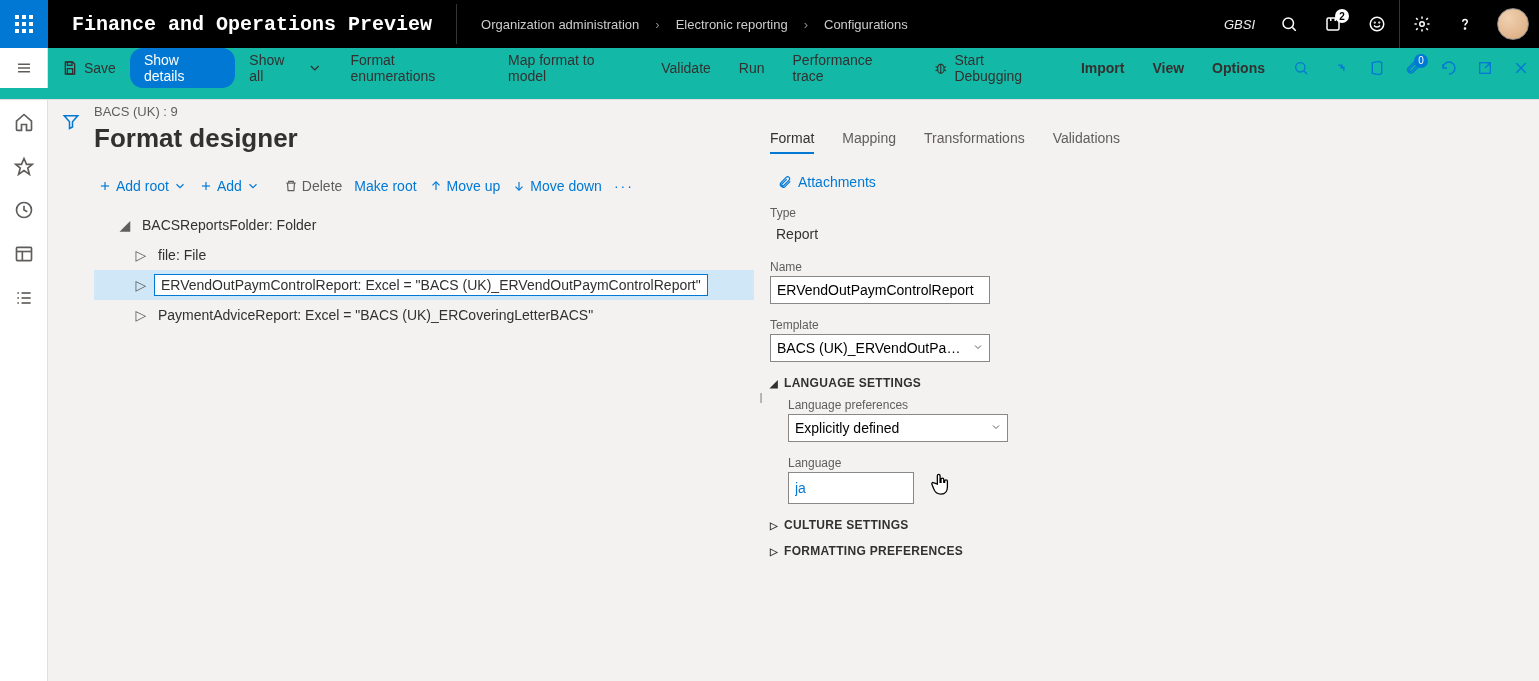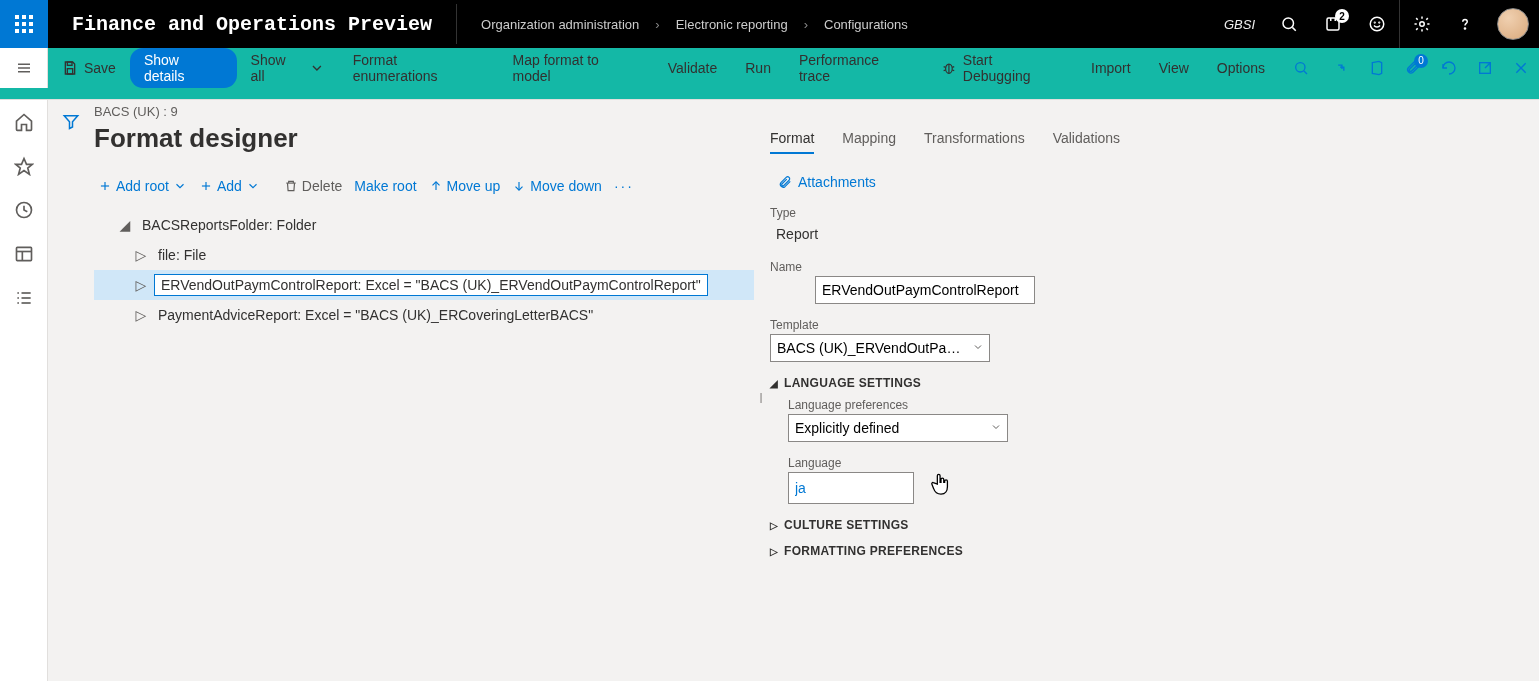--- a/index.html
+++ b/index.html
@@ -20,21 +20,21 @@
     .badge { position:absolute; top:9px; right:6px; background:#fff; color:#000; font-size:10px; border-radius:8px; min-width:14px; height:14px; display:flex; align-items:center; justify-content:center; font-weight:600; }
     .avatar { width:32px; height:32px; border-radius:50%; background: radial-gradient(circle at 35% 30%, #f0d0b0, #d9a97c); margin:0 10px; border:1px solid #888; }
 
     
     .commandbar-wrap { display:flex; height:52px; border-bottom:1px solid #e1dfdd; background:#14b8a6; }
     .left-rail-top { width:48px; height:40px; background:#fff; display:flex; align-items:center; justify-content:center; border-right:1px solid #e1dfdd; }
     .commandbar { flex:1; display:flex; align-items:center; height:40px; }
     .cmd { height:40px; display:flex; align-items:center; padding:0 14px; font-size:14px; cursor:pointer; gap:6px; color:#323130; }
     .cmd.save { color:#323130; }
     .cmd.active { background:#0078d4; color:#fff;border-radius:13px; }
-    .cmd.strong { font-weight:400; }
+    .cmd.strong { font-weight:700; }
     .cmd svg { width:16px; height:16px; }
     .cmd-right { margin-left:auto; display:flex; align-items:center; height:40px; }
     .cmd-right .cmd { padding:0 10px; }
     .icon-badge { position:relative; }
     .icon-badge .bubble { position:absolute; top:-5px; right:-7px; background:#0078d4; color:#fff; font-size:10px; width:14px; height:14px; border-radius:50%; display:flex; align-items:center; justify-content:center; }
 
     
     .main { display:flex; height:calc(681px - 48px - 40px); }
     .left-rail { width:48px; background:#fff; border-right:1px solid #e1dfdd; display:flex; flex-direction:column; align-items:center; padding-top:12px; gap:24px; }
     .left-rail .ri { width:20px; height:20px; color:#605e5c; cursor:pointer; }
@@ -70,21 +70,21 @@
     .tab { color:#605e5c; padding-bottom:6px; cursor:pointer; }
     .tab.active { color:#323130; border-bottom:2px solid #0078d4; font-weight:400; }
 
     .attach-link { color:#0078d4; display:flex; align-items:center; gap:6px; margin:6px 0 16px 8px; font-size:14px; cursor:pointer; }
     .attach-link svg { width:14px; height:14px; }
 
     .form-group { margin-bottom:14px; }
     .form-label { font-size:12px; color:#605e5c; margin-bottom:2px; display:block; }
     .form-value-static { font-size:14px; padding:4px 6px; display:inline-block; min-width:150px; }
     .form-input { width:220px; height:28px; border:1px solid #8a8886; padding:0 6px; font-size:14px; }
-    .form-input.wide { width:220px;margin-left:45px; }
+    .form-input.wide { width:220px; }
     .form-select { position:relative; width:220px; }
     .form-select .form-input { width:100%; padding-right:24px; text-overflow:ellipsis; white-space:nowrap; overflow:hidden; }
     .form-select .chev { position:absolute; right:6px; top:50%; transform:translateY(-50%); color:#605e5c; pointer-events:none; }
 
     .section-head { display:flex; align-items:center; gap:6px; font-size:12px; font-weight:700; letter-spacing:0.3px; text-transform:uppercase; color:#323130; margin:12px 0 8px 0; cursor:pointer; }
     .section-head .tri { font-size:10px; }
     .indent { padding-left:18px; }
 
     .ja-input { border:1px solid #8a8886; height:28px; width:126px; padding:15px 6px; font-size:14px; color:#0078d4; }
     .cursor-hand { position:absolute; width:22px; height:26px; color:#000; }

